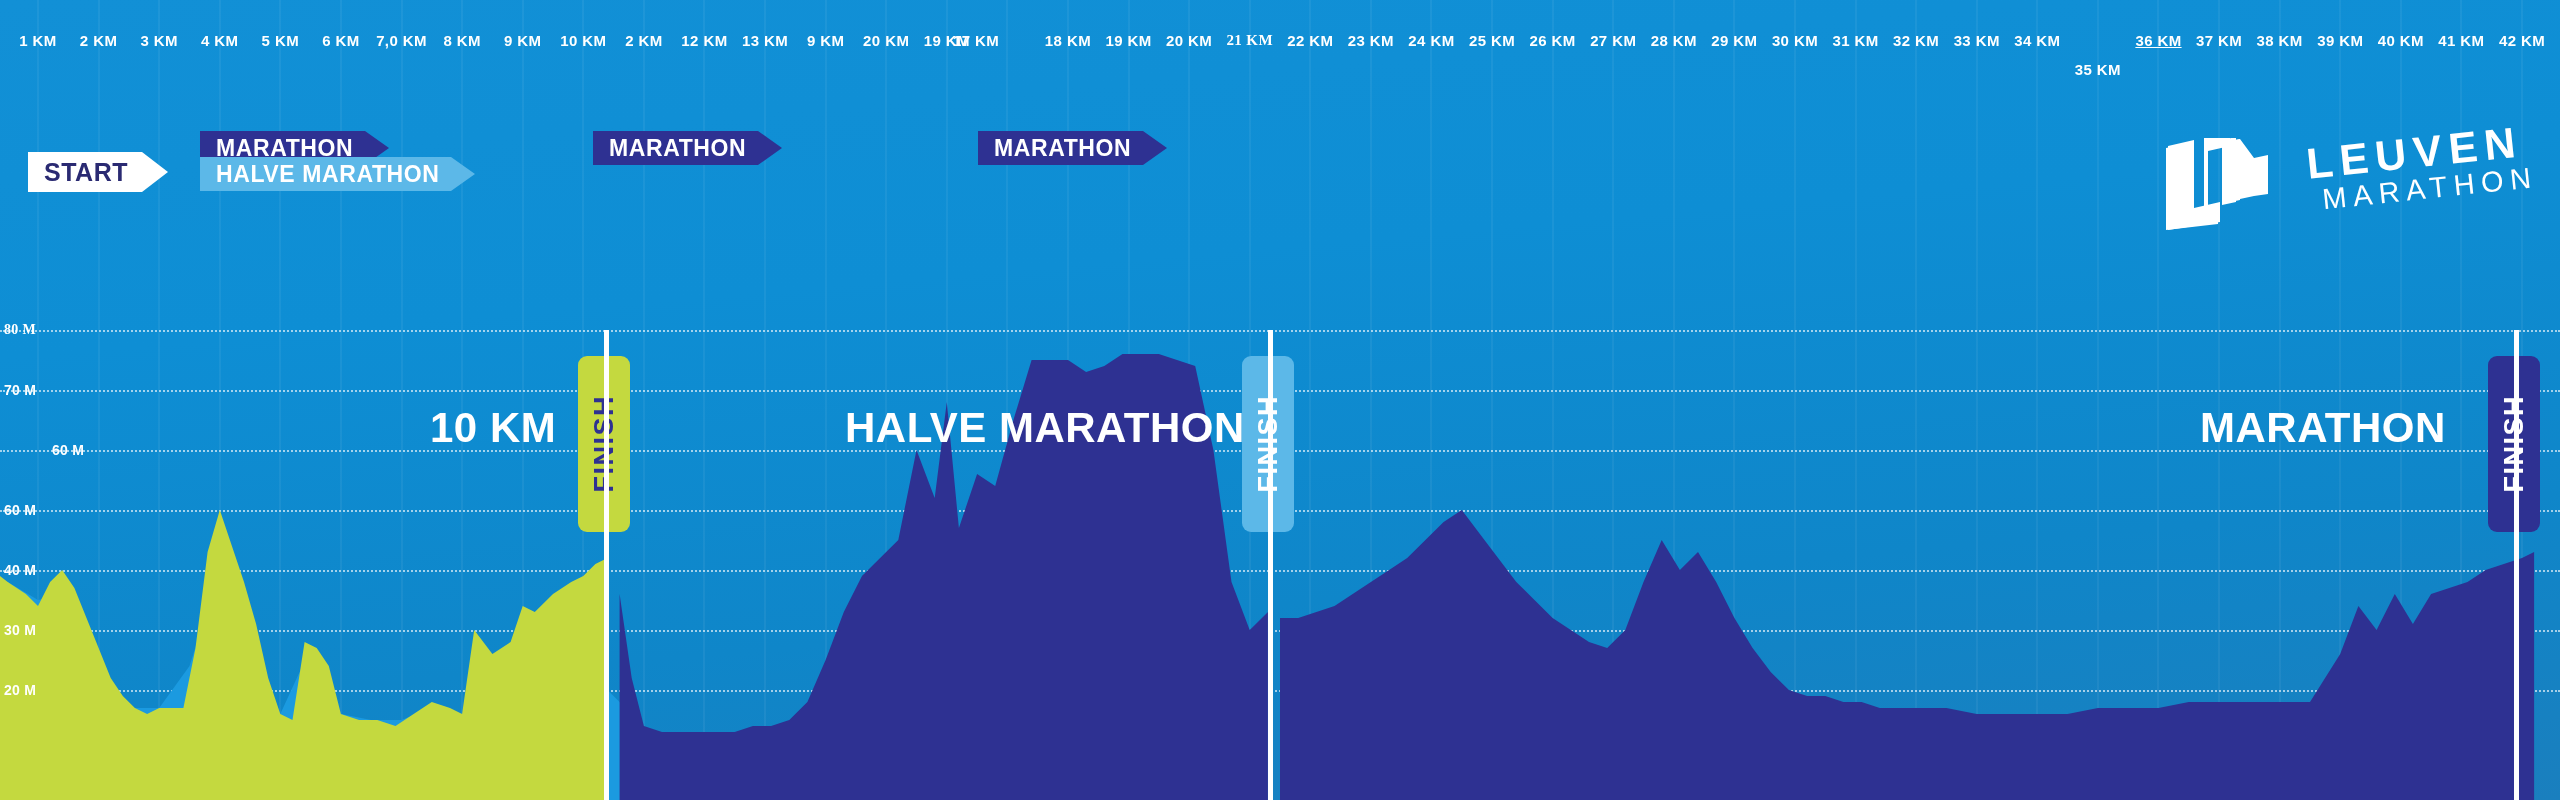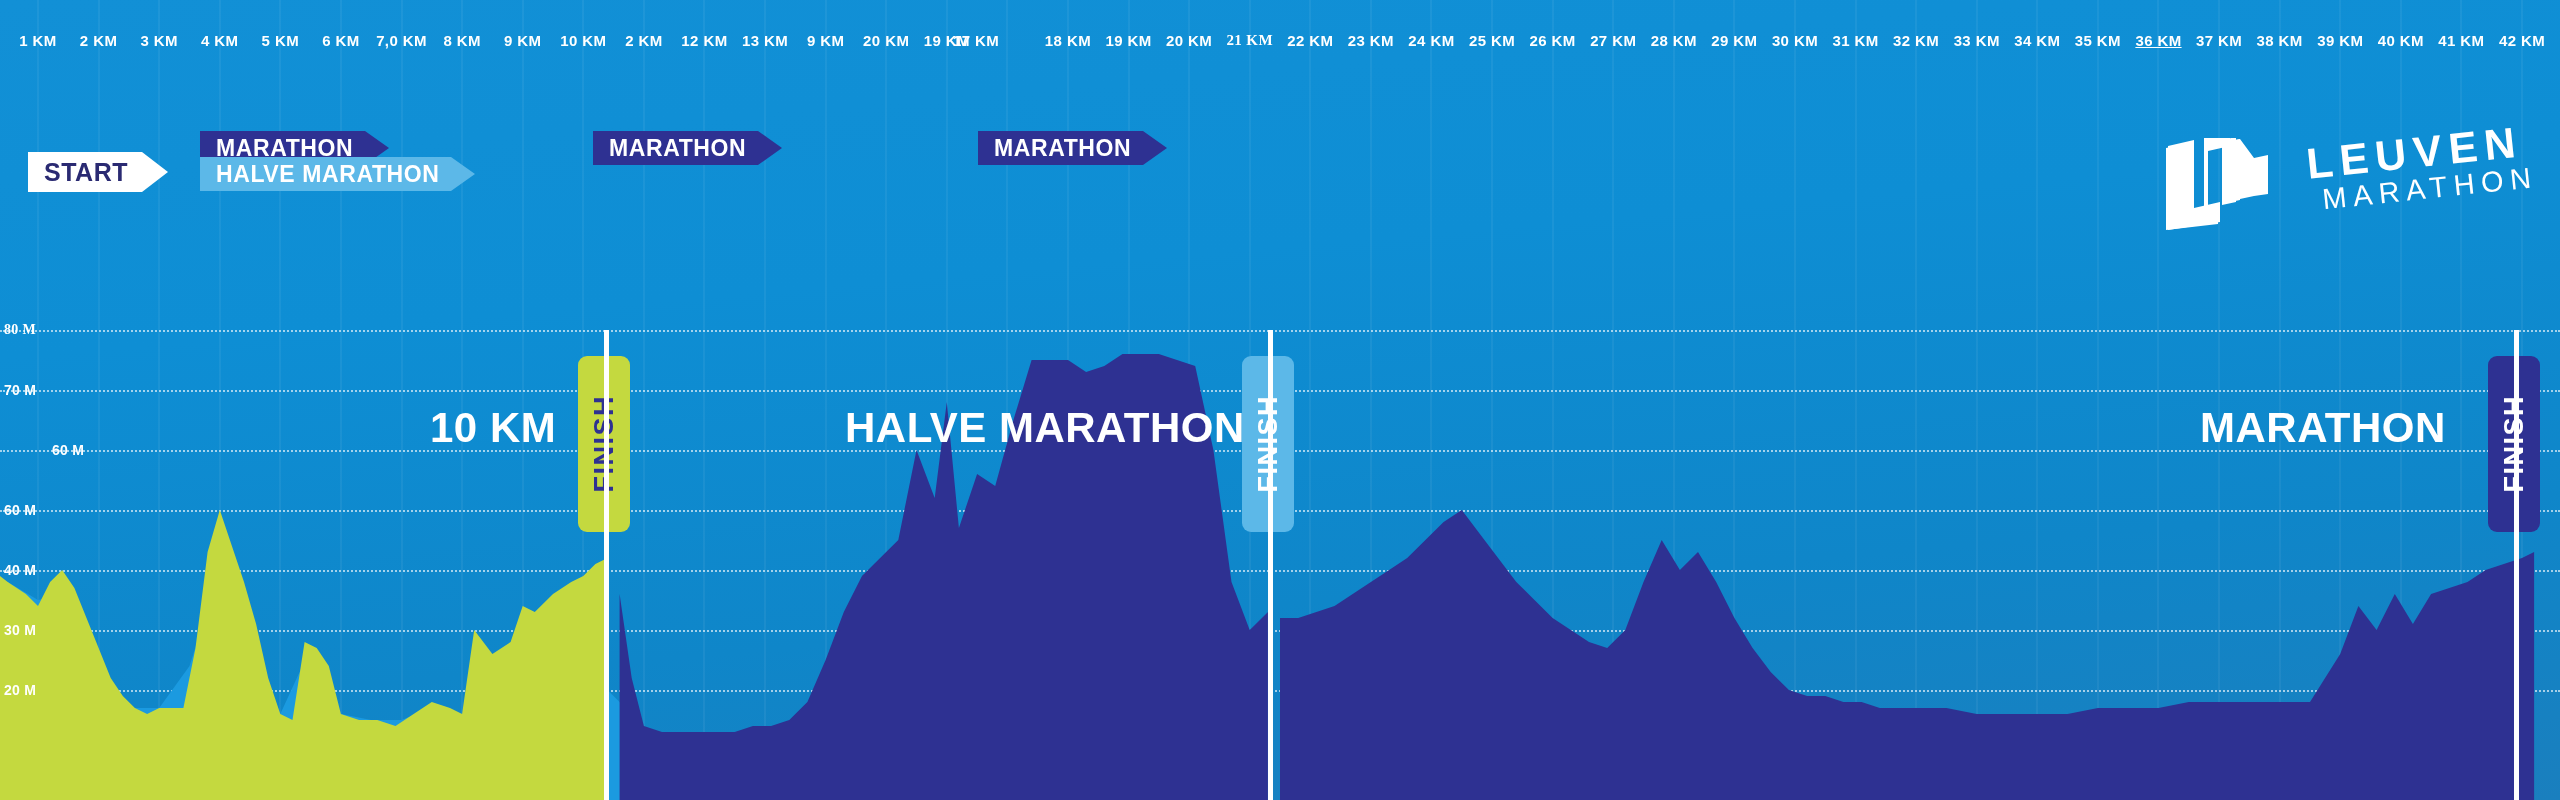--- a/index.html
+++ b/index.html
@@ -208,21 +208,21 @@
       <div class="km-label" style="left: 1492.05px;">25 KM</div>
       <div class="km-label" style="left: 1552.63px;">26 KM</div>
       <div class="km-label" style="left: 1613.22px;">27 KM</div>
       <div class="km-label" style="left: 1673.8px;">28 KM</div>
       <div class="km-label" style="left: 1734.39px;">29 KM</div>
       <div class="km-label" style="left: 1794.98px;">30 KM</div>
       <div class="km-label" style="left: 1855.56px;">31 KM</div>
       <div class="km-label" style="left: 1916.15px;">32 KM</div>
       <div class="km-label" style="left: 1976.73px;">33 KM</div>
       <div class="km-label" style="left: 2037.32px;">34 KM</div>
-      <div class="km-label" style="left: 2097.9px;">35 KM</div>
+      <div class="km-label" style="left: 2097.9px; margin-top: 29px;">35 KM</div>
       <div class="km-label" style="left: 2158.49px; text-decoration: underline;">36 KM</div>
       <div class="km-label" style="left: 2219.07px;">37 KM</div>
       <div class="km-label" style="left: 2279.66px;">38 KM</div>
       <div class="km-label" style="left: 2340.24px;">39 KM</div>
       <div class="km-label" style="left: 2400.83px;">40 KM</div>
       <div class="km-label" style="left: 2461.41px;">41 KM</div>
       <div class="km-label" style="left: 2522px;">42 KM</div>
     </div>
 
   <div id="elev-axis">

